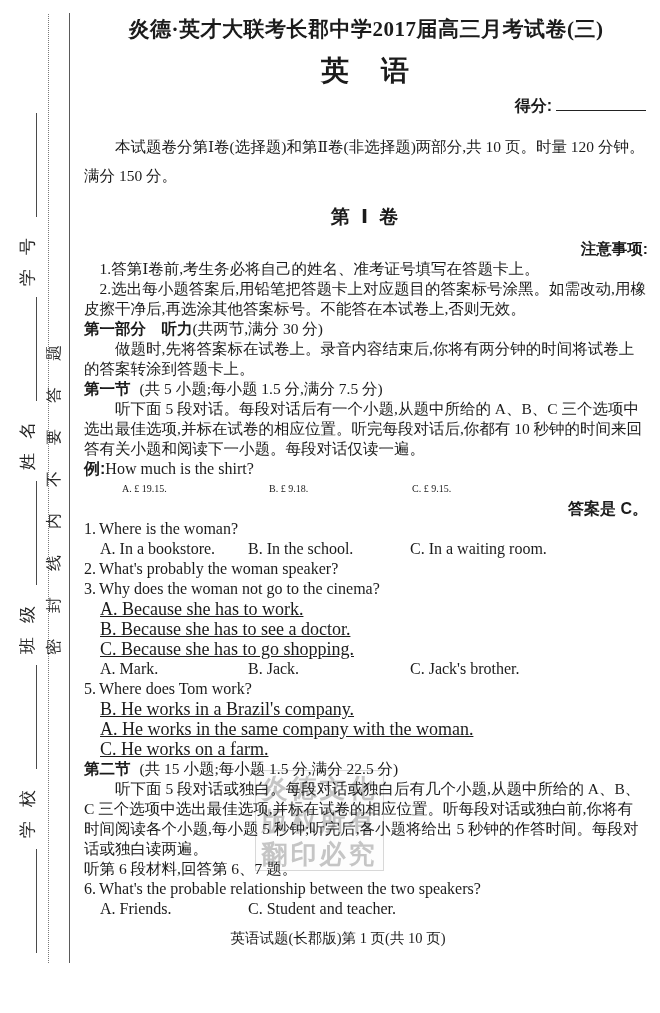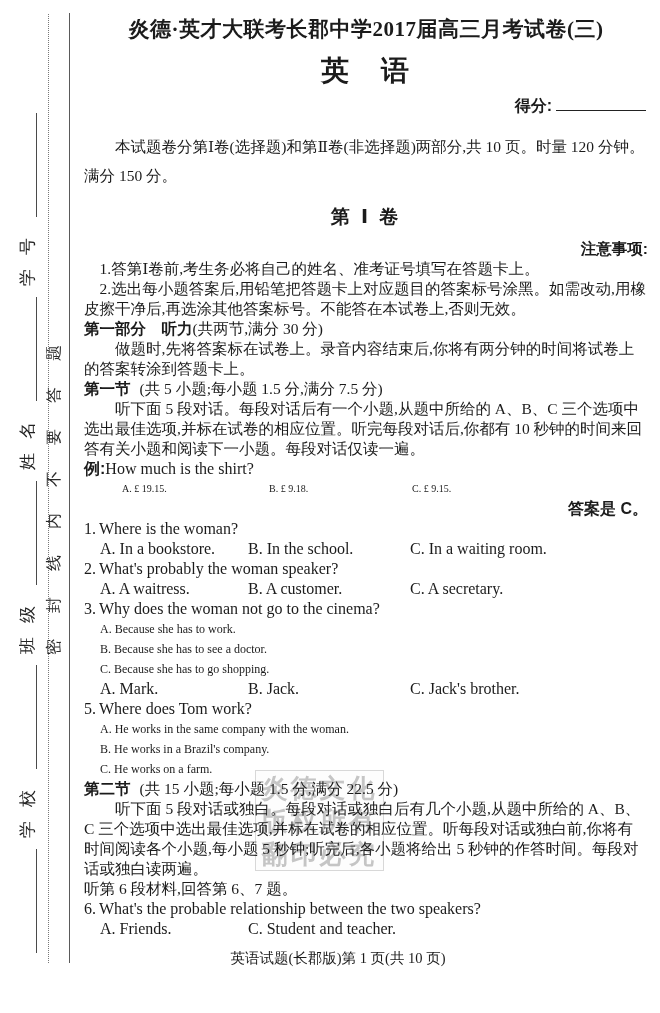--- a/index.html
+++ b/index.html
@@ -46,21 +46,21 @@
   .intro { margin-top:13px; line-height:29px; text-indent:2em; }
   .vol-heading { margin-top:13px; text-align:center; font-size:19px; letter-spacing:3px; line-height:28px; }
   .notes-title { margin-top:8px; }
   .note { text-indent:1em; }
   .part-heading .paren, .sec-heading .paren { font-weight:400; }
   .sec-heading .paren { margin-left:9px; }
   .p-indent { text-indent:2em; }
   .ex-line .exq { margin-left:0; }
   .opts-ex  { display:grid; grid-template-columns:147px 143px 1fr; padding-left:38px; line-height:20px; font-size:10px; }
   .opts-row { display:grid; grid-template-columns:148px 162px 1fr; padding-left:16px; line-height:20px; font-size:16px; }
-  .opts-col { padding-left:16px; line-height:20px; font-size:12px; }
+  .opts-col { padding-left:16px; line-height:20px; font-size:18px;text-decoration:underline; }
   .qline { line-height:20px; font-size:16px; }
   .qline .qnum { margin-right:3px; }
   .footer { margin-top:9px; text-align:center; font-size:14.5px; padding-right:56px; }
 </style>
 </head>
 <body>
 
 <div class="page">
 
   <div class="seal-dotted"></div>
@@ -119,43 +119,38 @@
     <div class="qline hei">答案是 C。</div>
 
     <div class="qline"><span class="qnum">1.</span><span>Where is the woman?</span></div>
     <div class="opts-row">
       <span>A. In a bookstore.</span>
       <span>B. In the school.</span>
       <span>C. In a waiting room.</span>
     </div>
 
     <div class="qline"><span class="qnum">2.</span><span>What's probably the woman speaker?</span></div>
-    <div class="opts-row">
-      <span>A. A waitress.</span>
-      <span>B. A customer.</span>
-      <span>C. A secretary.</span>
-    </div>
 
     <div class="qline"><span class="qnum">3.</span><span>Why does the woman not go to the cinema?</span></div>
     <div class="opts-col">
       <div>A. Because she has to work.</div>
       <div>B. Because she has to see a doctor.</div>
       <div>C. Because she has to go shopping.</div>
     </div>
 
     <div class="opts-row">
       <span>A. Mark.</span>
       <span>B. Jack.</span>
       <span>C. Jack's brother.</span>
     </div>
 
     <div class="qline"><span class="qnum">5.</span><span>Where does Tom work?</span></div>
     <div class="opts-col">
+      <div>B. He works in a Brazil's company.</div>
       <div>A. He works in the same company with the woman.</div>
-      <div>B. He works in a Brazil's company.</div>
       <div>C. He works on a farm.</div>
     </div>
 
     <p class="sec-heading"><span class="hei">第二节</span><span class="paren">(共 15 小题;每小题 1.5 分,满分 22.5 分)</span></p>
     <p class="p-indent">听下面 5 段对话或独白。每段对话或独白后有几个小题,从题中所给的 A、B、C 三个选项中选出最佳选项,并标在试卷的相应位置。听每段对话或独白前,你将有时间阅读各个小题,每小题 5 秒钟;听完后,各小题将给出 5 秒钟的作答时间。每段对话或独白读两遍。</p>
     <p>听第 6 段材料,回答第 6、7 题。</p>
 
     <div class="qline"><span class="qnum">6.</span><span>What's the probable relationship between the two speakers?</span></div>
     <div class="opts-row">
       <span>A. Friends.</span>

